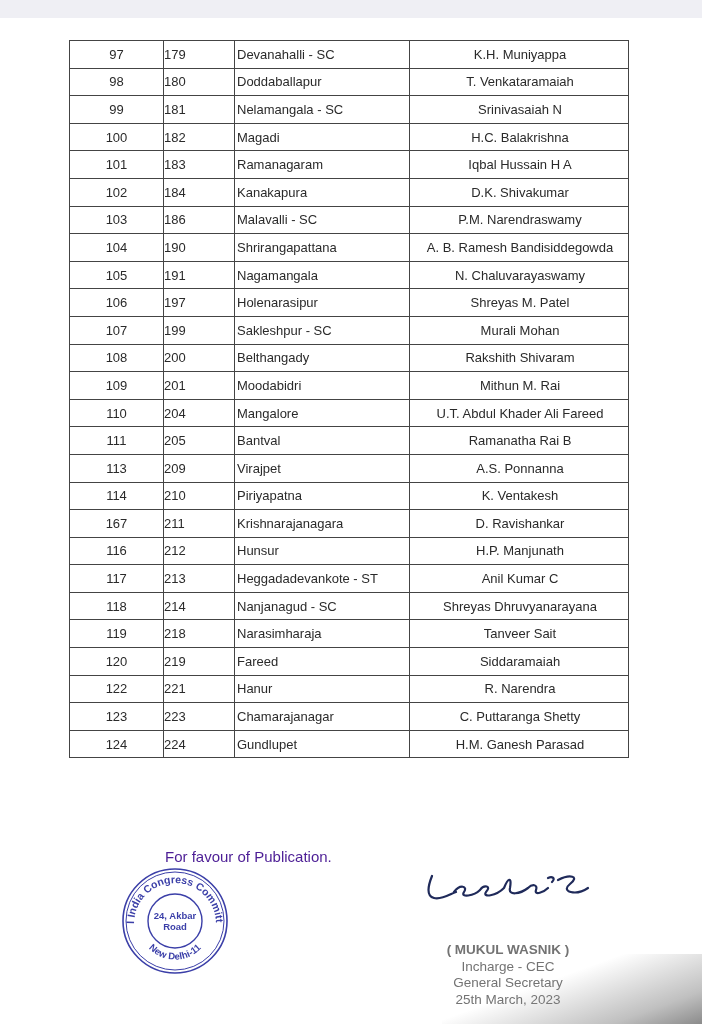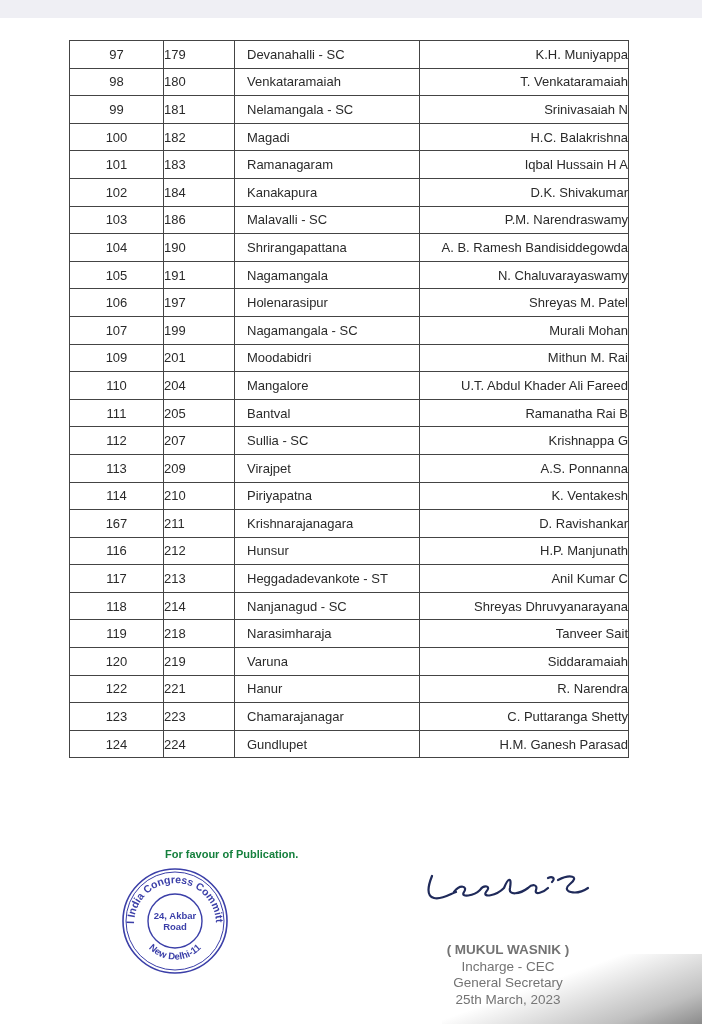--- a/index.html
+++ b/index.html
@@ -21,26 +21,26 @@
   .candidates-table td {
     border: 1.5px solid #444;
     height: 26.6px;
     padding: 0;
     font-size: 13px;
     color: #2a2a2a;
     line-height: 1;
   }
   .candidates-table td.sl { width: 93px; text-align: center; }
   .candidates-table td.ac { width: 70px; text-align: left; }
-  .candidates-table td.cons { width: 172px; text-align: left; padding-left: 12px; }
-  .candidates-table td.cand { text-align: right; padding-left: 2px; }
+  .candidates-table td.cons { width: 172px; text-align: left; padding-left: 2px; }
+  .candidates-table td.cand { text-align: center; padding-left: 2px; }
 
   .publication-note {
     position: absolute; left: 165px; top: 848px;
-    font-weight: bold; font-size: 11px; color: #15803d;
+    font-weight: normal; font-size: 15px; color: #4c1d95;
   }
   .stamp {
     position: absolute; left: 120px; top: 866px; width: 110px; height: 110px;
   }
   .signature {
     position: absolute; left: 420px; top: 866px; width: 180px; height: 40px;
   }
   .signatory {
     position: absolute; left: 418px; top: 942px; width: 180px;
     text-align: center; font-size: 13.5px; line-height: 16.5px; color: #737373;
@@ -61,21 +61,21 @@
   <tbody id="table-body">
       <tr>
         <td class="sl">97</td>
         <td class="ac">179</td>
         <td class="cons">Devanahalli - SC</td>
         <td class="cand">K.H. Muniyappa</td>
       </tr>
       <tr>
         <td class="sl">98</td>
         <td class="ac">180</td>
-        <td class="cons">Venkataramaiah</td>
+        <td class="cons">Doddaballapur</td>
         <td class="cand">T. Venkataramaiah</td>
       </tr>
       <tr>
         <td class="sl">99</td>
         <td class="ac">181</td>
         <td class="cons">Nelamangala - SC</td>
         <td class="cand">Srinivasaiah N</td>
       </tr>
       <tr>
         <td class="sl">100</td>
@@ -115,48 +115,48 @@
       </tr>
       <tr>
         <td class="sl">106</td>
         <td class="ac">197</td>
         <td class="cons">Holenarasipur</td>
         <td class="cand">Shreyas M. Patel</td>
       </tr>
       <tr>
         <td class="sl">107</td>
         <td class="ac">199</td>
-        <td class="cons">Nagamangala - SC</td>
+        <td class="cons">Sakleshpur - SC</td>
         <td class="cand">Murali Mohan</td>
+      </tr>
+      <tr>
+        <td class="sl">108</td>
+        <td class="ac">200</td>
+        <td class="cons">Belthangady</td>
+        <td class="cand">Rakshith Shivaram</td>
       </tr>
       <tr>
         <td class="sl">109</td>
         <td class="ac">201</td>
         <td class="cons">Moodabidri</td>
         <td class="cand">Mithun M. Rai</td>
       </tr>
       <tr>
         <td class="sl">110</td>
         <td class="ac">204</td>
         <td class="cons">Mangalore</td>
         <td class="cand">U.T. Abdul Khader Ali Fareed</td>
       </tr>
       <tr>
         <td class="sl">111</td>
         <td class="ac">205</td>
         <td class="cons">Bantval</td>
         <td class="cand">Ramanatha Rai B</td>
       </tr>
       <tr>
-        <td class="sl">112</td>
-        <td class="ac">207</td>
-        <td class="cons">Sullia - SC</td>
-        <td class="cand">Krishnappa G</td>
-      </tr>
-      <tr>
         <td class="sl">113</td>
         <td class="ac">209</td>
         <td class="cons">Virajpet</td>
         <td class="cand">A.S. Ponnanna</td>
       </tr>
       <tr>
         <td class="sl">114</td>
         <td class="ac">210</td>
         <td class="cons">Piriyapatna</td>
         <td class="cand">K. Ventakesh</td>
@@ -187,21 +187,21 @@
       </tr>
       <tr>
         <td class="sl">119</td>
         <td class="ac">218</td>
         <td class="cons">Narasimharaja</td>
         <td class="cand">Tanveer Sait</td>
       </tr>
       <tr>
         <td class="sl">120</td>
         <td class="ac">219</td>
-        <td class="cons">Varuna</td>
+        <td class="cons">Fareed</td>
         <td class="cand">Siddaramaiah</td>
       </tr>
       <tr>
         <td class="sl">122</td>
         <td class="ac">221</td>
         <td class="cons">Hanur</td>
         <td class="cand">R. Narendra</td>
       </tr>
       <tr>
         <td class="sl">123</td>

